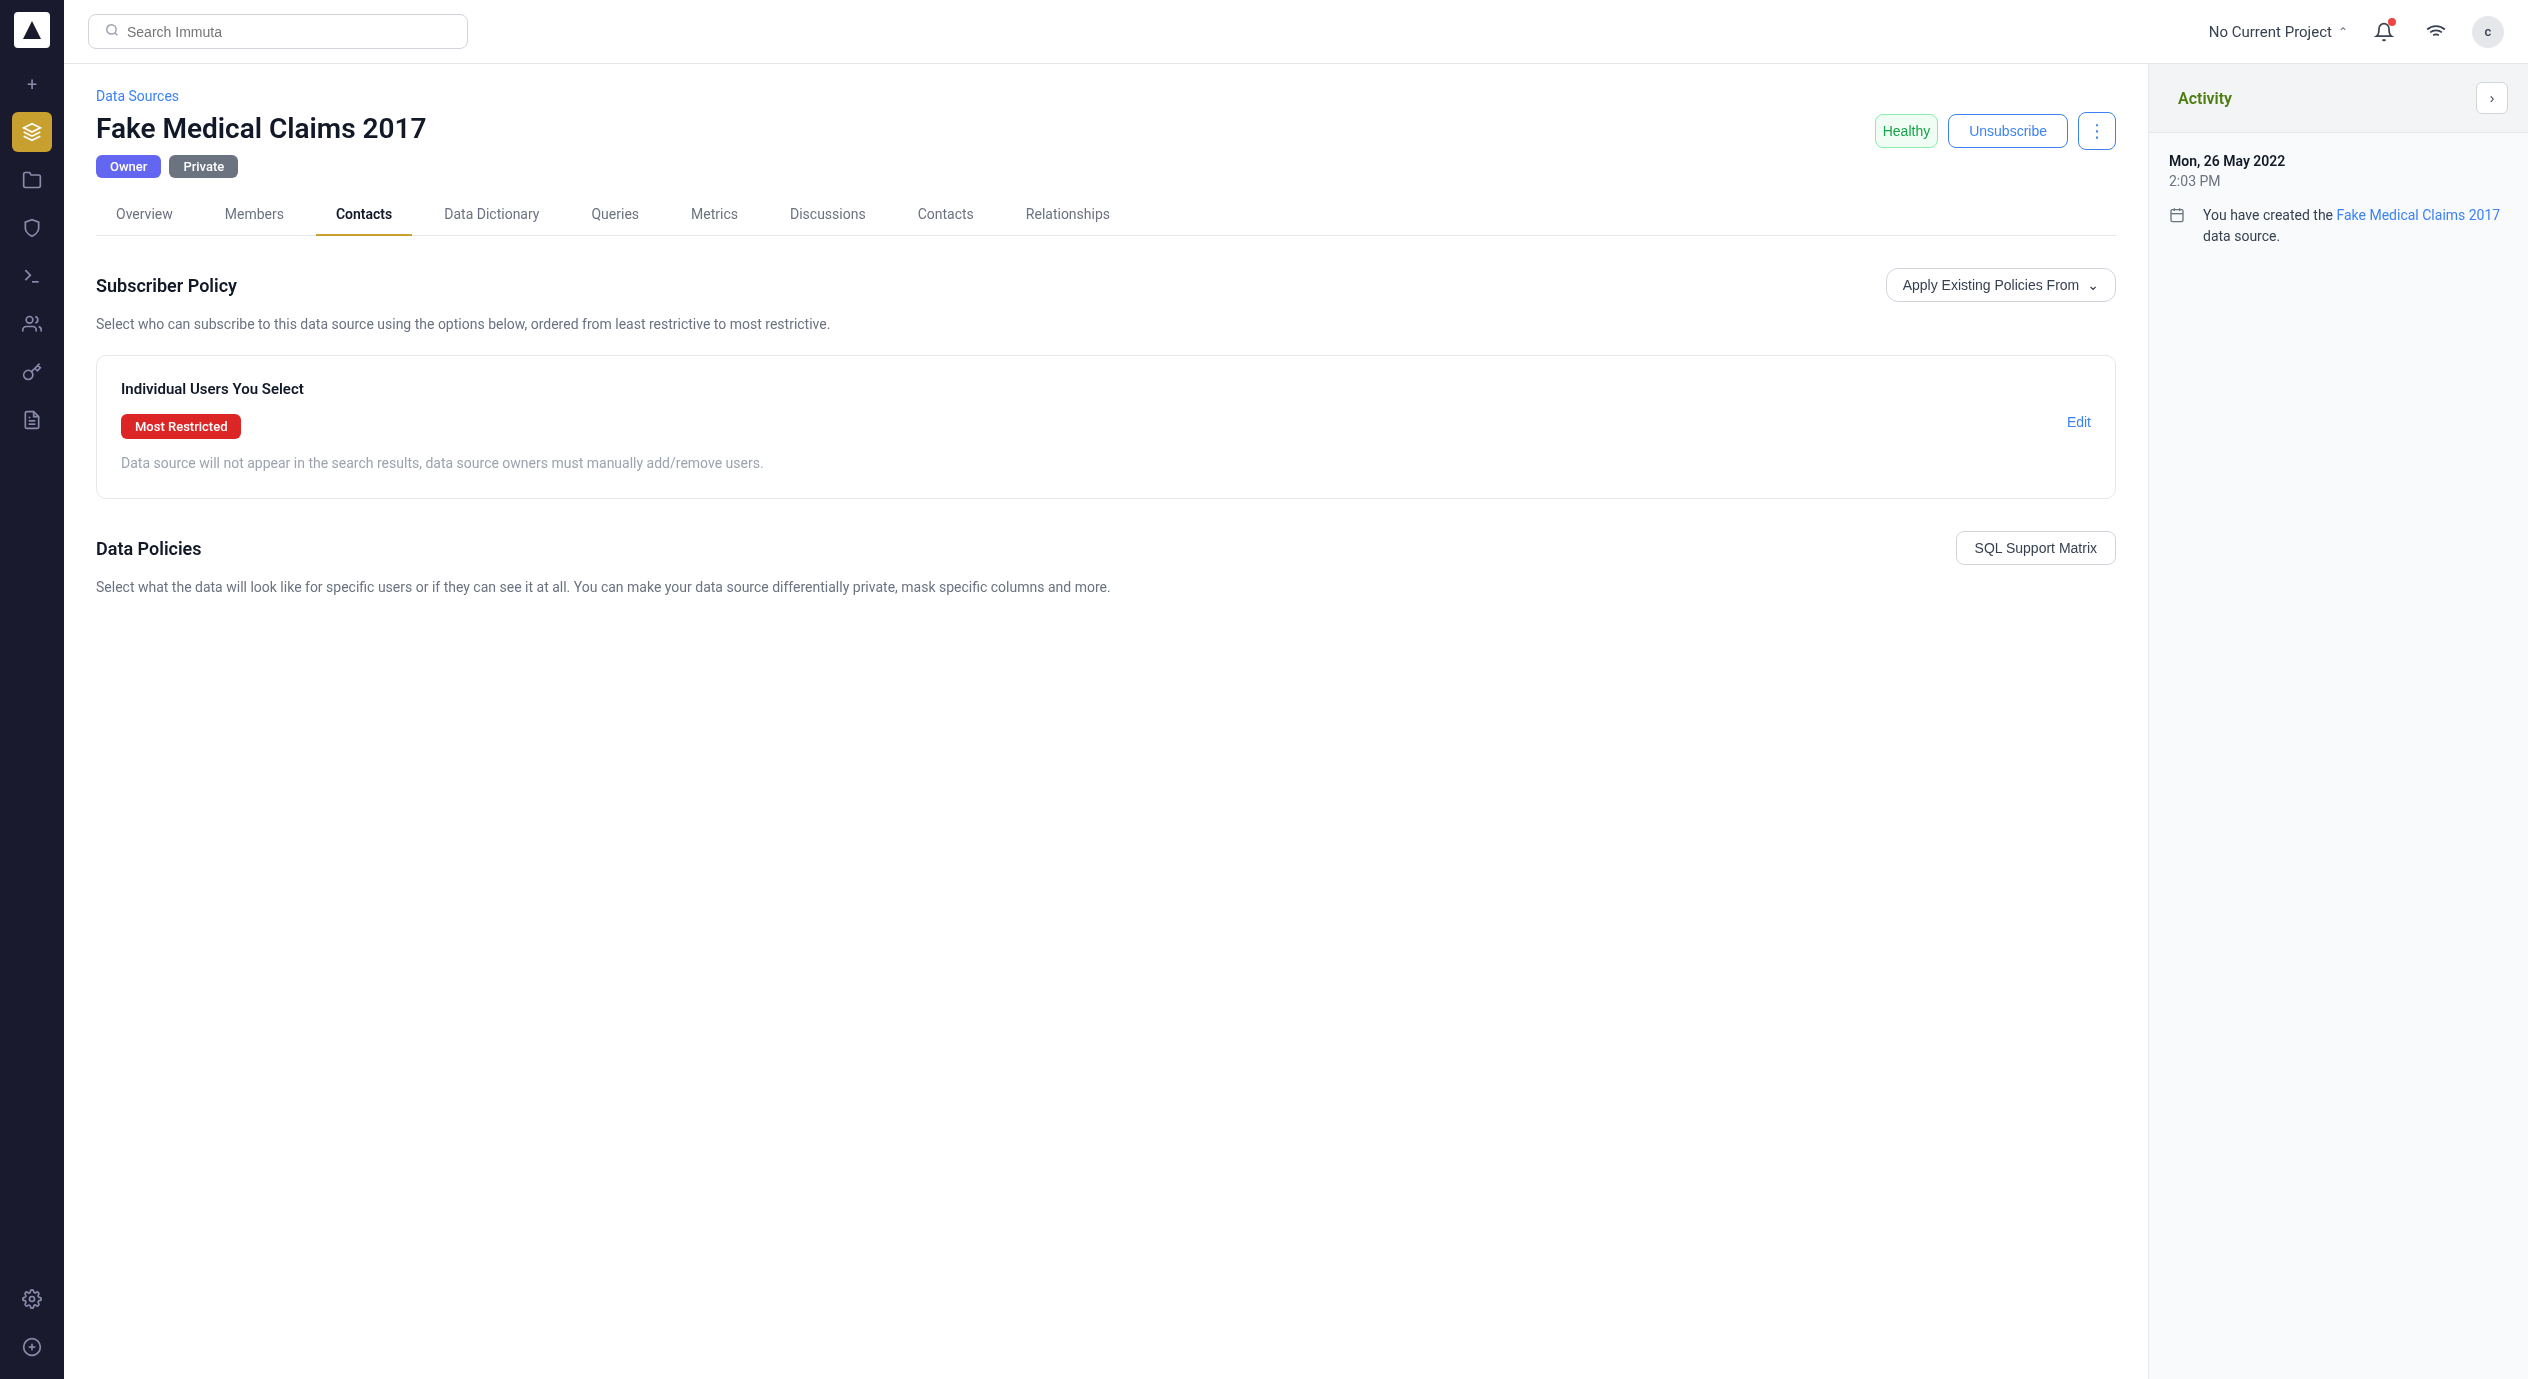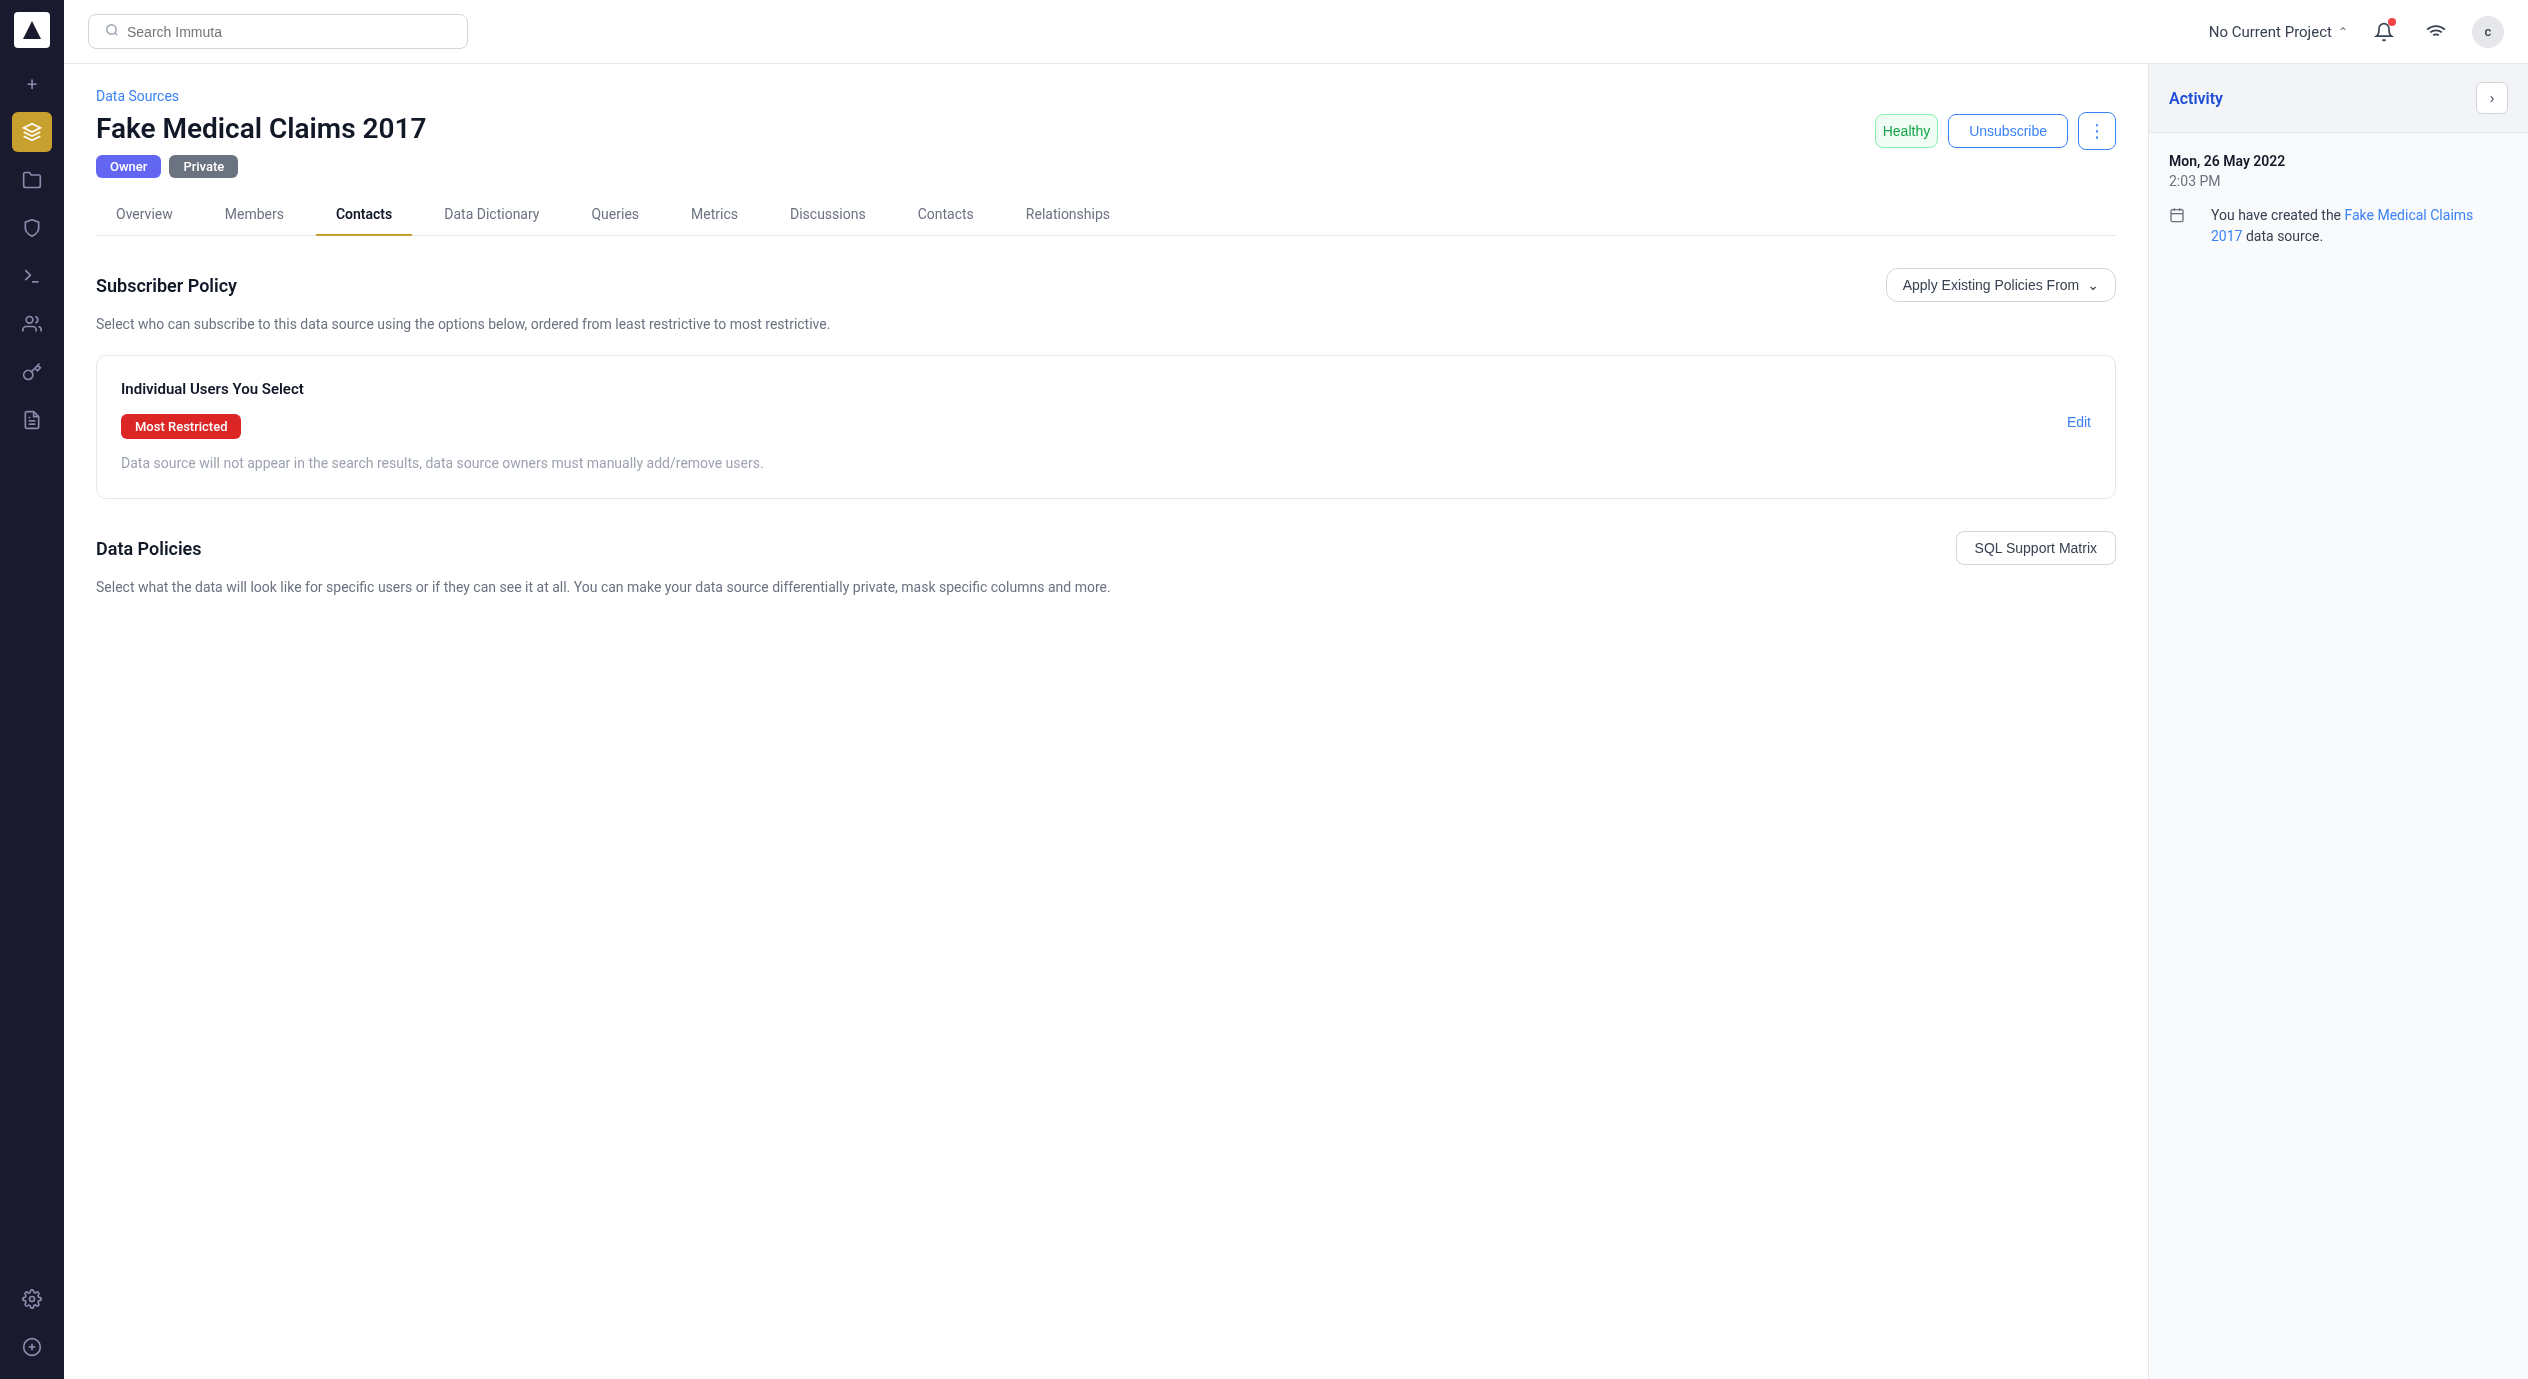--- a/index.html
+++ b/index.html
@@ -317,21 +317,22 @@
       display: flex;
       align-items: center;
       justify-content: space-between;
       padding: 18px 20px;
       background: #f3f4f6;
       border-bottom: 1px solid #e5e7eb;
     }
     .activity-title {
       font-size: 16px;
       font-weight: 600;
-      color: #1d4ed8;
+      color: #4d7c0f;
+      margin-left: 9px;
     }
     .btn-expand {
       width: 32px; height: 32px;
       border: 1.5px solid #d1d5db;
       border-radius: 6px;
       background: #fff;
       display: flex; align-items: center; justify-content: center;
       cursor: pointer;
       color: #374151;
       font-size: 14px;
@@ -343,21 +344,21 @@
       color: #111827;
       margin-bottom: 4px;
     }
     .activity-time {
       font-size: 14px;
       color: #6b7280;
       margin-bottom: 16px;
     }
     .activity-item {
       display: flex;
-      gap: 26px;
+      gap: 18px;
       align-items: flex-start;
     }
     .activity-icon {
       color: #6b7280;
       font-size: 16px;
       margin-top: 2px;
       flex-shrink: 0;
     }
     .activity-text {
       font-size: 14px;

